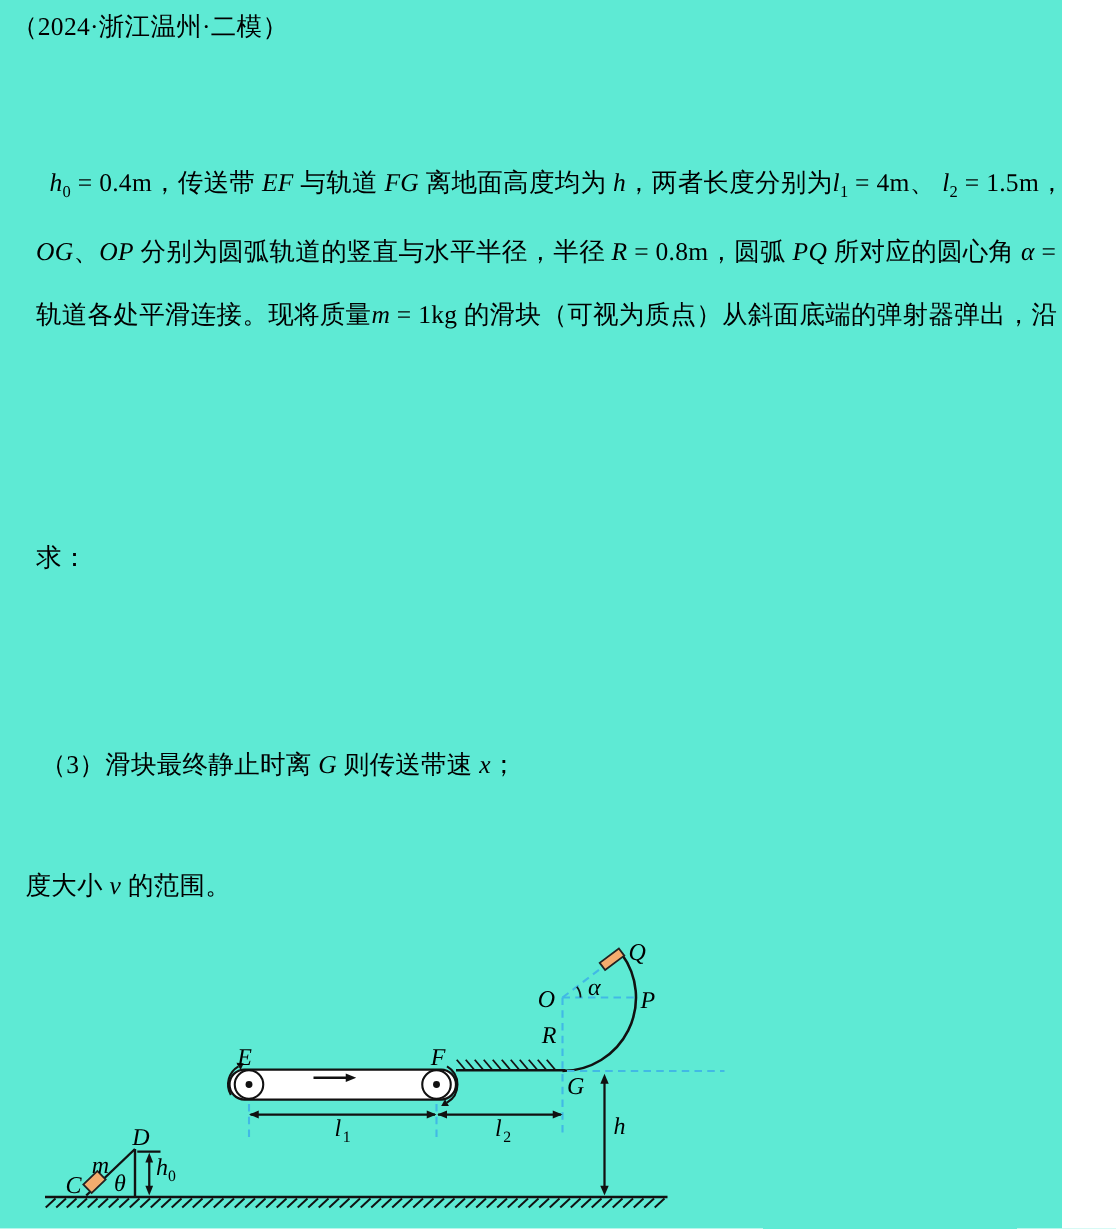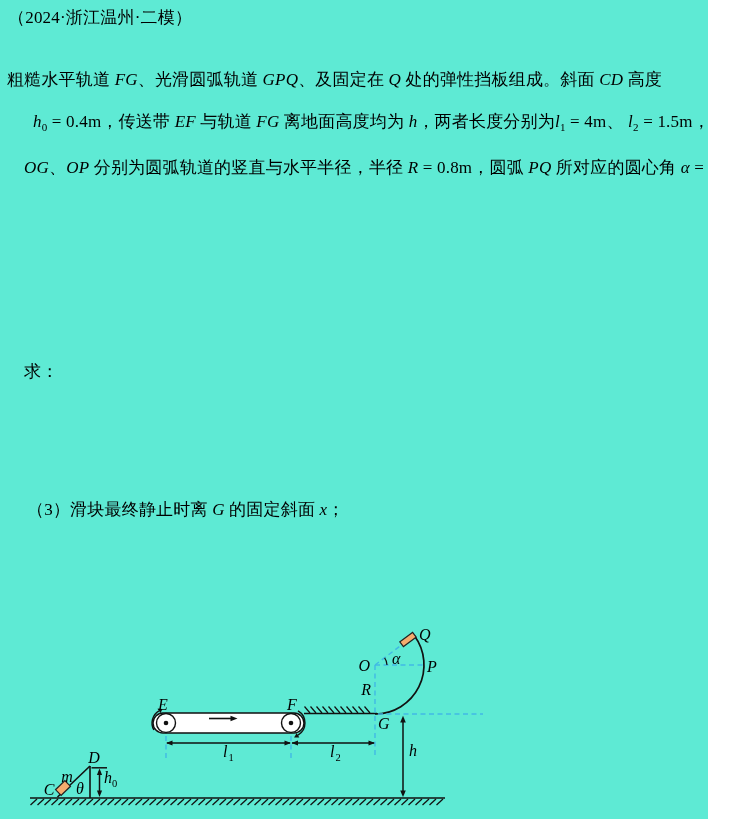--- a/index.html
+++ b/index.html
@@ -11,25 +11,26 @@
   svg text{font-family:"Liberation Serif","DejaVu Serif",serif;}
   .flbl{font-style:italic;font-size:16px;fill:#000;}
   .fsub{font-style:normal;font-size:10.5px;fill:#000;}
 </style>
 </head>
 <body>
 
 <div id="page">
 
   <div class="line" style="left:8px;top:6px"><span>（2024·浙江温州·二模）</span></div>
-  <div class="line" style="left:7px;top:68px"><span>粗糙水平轨道 </span><span class="it">FG</span><span>、光滑圆弧轨道 </span><span class="it">GPQ</span><span>、及固定在 </span><span class="it">Q</span><span> 处的弹性挡板组成。斜面 </span><span class="it">CD</span><span> 高度</span></div>
   <div class="line" style="left:33px;top:110px"><span class="it">h</span><span class="sb">0</span><span> = 0.4m，传送带 </span><span class="it">EF</span><span> 与轨道 </span><span class="it">FG</span><span> 离地面高度均为 </span><span class="it">h</span><span>，两者长度分别为</span><span class="it">l</span><span class="sb">1</span><span> = 4m、 </span><span class="it">l</span><span class="sb">2</span><span> = 1.5m，</span></div>
   <div class="line" style="left:24px;top:156px"><span class="it">OG</span><span>、</span><span class="it">OP</span><span> 分别为圆弧轨道的竖直与水平半径，半径 </span><span class="it">R</span><span> = 0.8m，圆弧 </span><span class="it">PQ</span><span> 所对应的圆心角 </span><span class="it">α</span><span> = 37°，</span></div>
+  <div class="line" style="left:24px;top:198px"><span>轨道各处平滑连接。现将质量</span><span class="it">m</span><span> = 1kg 的滑块（可视为质点）从斜面底端的弹射器弹出，沿</span></div>
   <div class="line" style="left:24px;top:360px"><span>求：</span></div>
-  <div class="line" style="left:27px;top:498px"><span>（3）滑块最终静止时离 </span><span class="it">G</span><span> 的固定斜面 </span><span class="it">x</span><span>；</span></div>
+  <div class="line" style="left:27px;top:498px"><span>（3）滑块最终静止时离 </span><span class="it">G</span><span> 则传送带速 </span><span class="it">x</span><span>；</span></div>
+  <div class="line" style="left:17px;top:579px"><span>度大小 </span><span class="it">v</span><span> 的范围。</span></div>
 
   <svg viewBox="0 0 744 204" width="744" height="204" style="position:absolute;left:0;top:615px" xmlns="http://www.w3.org/2000/svg">
 
     <line x1="30" y1="183" x2="445" y2="183" stroke="#111" stroke-width="1.7"></line>
     <g id="ground-hatch" stroke="#111" stroke-width="1.3">
         <line x1="37" y1="184" x2="30.5" y2="190"></line>
         <line x1="44" y1="184" x2="37.5" y2="190"></line>
         <line x1="51" y1="184" x2="44.5" y2="190"></line>
         <line x1="58" y1="184" x2="51.5" y2="190"></line>
         <line x1="65" y1="184" x2="58.5" y2="190"></line>

